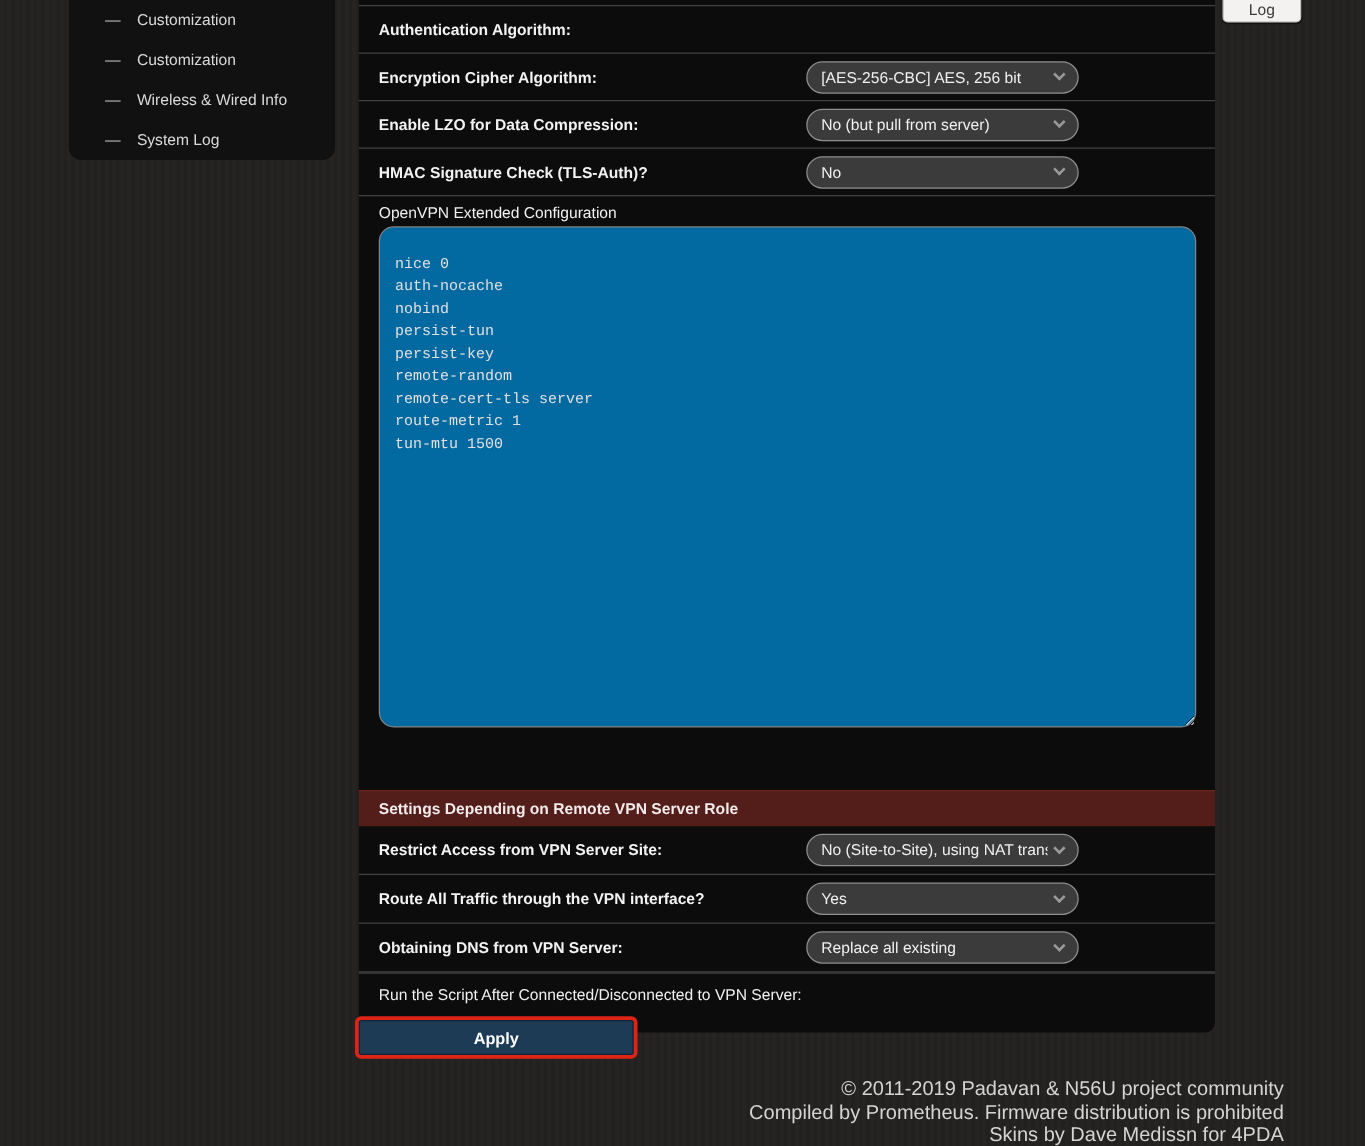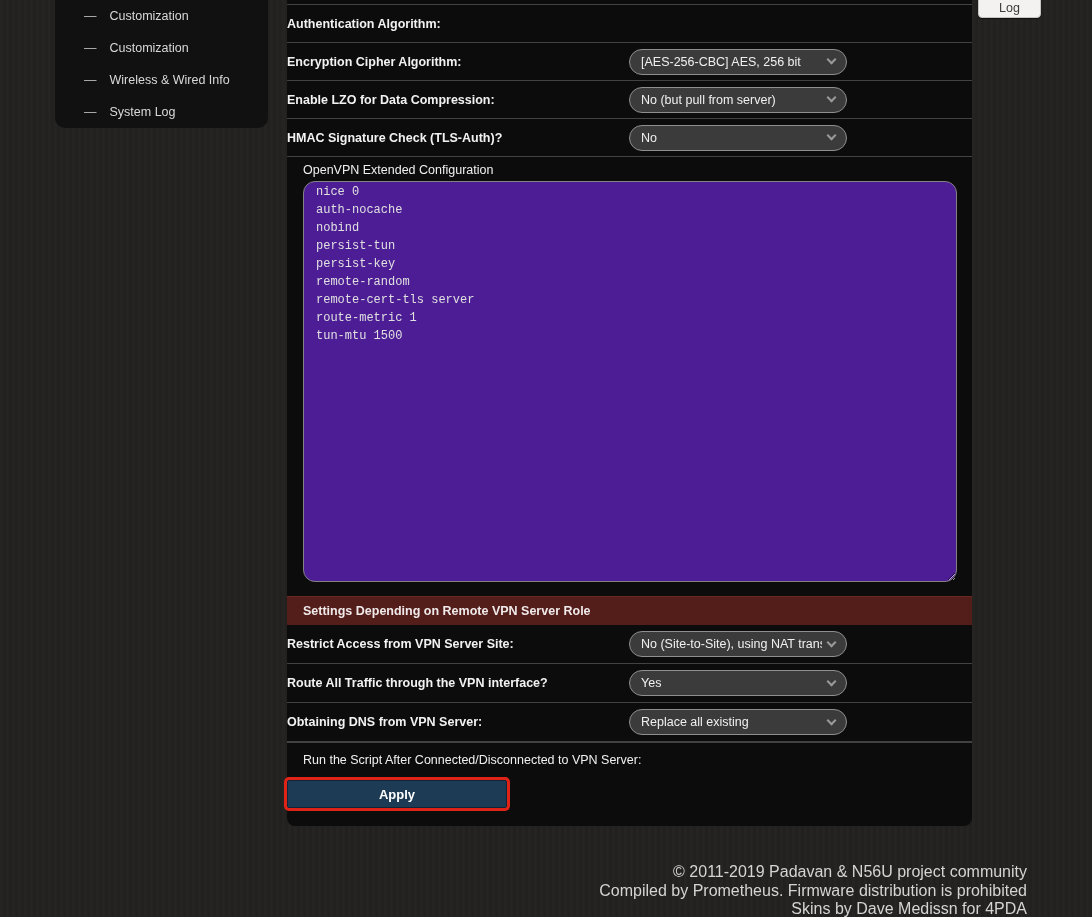--- a/index.html
+++ b/index.html
@@ -34,21 +34,21 @@
   }
 
   
   .panel {
     position:absolute; left:287px; top:0; width:685px; height:826px;
     background:#0d0c0c; border-radius:0 0 8px 8px;
   }
   .sliver { height:5px; border-bottom:1px solid #424242; }
   .frow {
     height:38px; display:flex; align-items:center;
-    border-bottom:1px solid #424242; 
+    border-bottom:1px solid #424242; padding-left:16px;
   }
   .frow .flabel {
     width:342px; font-size:12.5px; font-weight:bold; color:#f2f2f2;
     padding-right:8px;
   }
   .frow-tall { height:39px; }
 
   .pill-select {
     width:218px; height:26px; background:#3b3b3b;
     border:1px solid #8f8f8f; border-radius:13px;
@@ -61,31 +61,31 @@
     flex:0 0 auto; width:7px; height:7px; margin-left:6px; margin-top:-4px;
     border-right:2px solid #9a9a9a; border-bottom:2px solid #9a9a9a;
     transform:rotate(45deg);
   }
 
   
   .config-section { padding:6px 0 0 16px; height:439px; }
   .config-label { font-size:12.5px; color:#f0f0f0; height:17px; }
   .config-textarea {
     display:block; margin-top:1px; width:654px; height:401px;
-    background:#4c1d95; border:1px solid #828282; border-radius:12px;
+    background:#0369a1; border:1px solid #828282; border-radius:12px;
     color:#e0e0e0; font-family:"Liberation Mono","DejaVu Sans Mono",monospace;
-    font-size:12px; line-height:18px; padding:1px 12px;
+    font-size:12px; line-height:18px; padding:20px 12px;
     resize:both; overflow:auto; outline:none;
   }
 
   
   .section-header {
     height:29px; background:#531d1a; border-top:1px solid #6a2823;
     display:flex; align-items:center; padding-left:16px;
-    font-size:12.5px; font-weight:bold; color:#f0eaea;
+    font-size:12.5px; font-weight:bold; color:#f0eaea;margin-top:36px;
   }
 
   
   .script-row {
     height:35px; display:flex; align-items:center; padding-left:16px;
     font-size:12.5px; color:#f0f0f0; border-top:1px solid #424242;
   }
   .apply-row { height:40px; display:flex; justify-content:flex-start; }
   .apply-btn {
     margin-top:3px; width:220px; height:28px;

